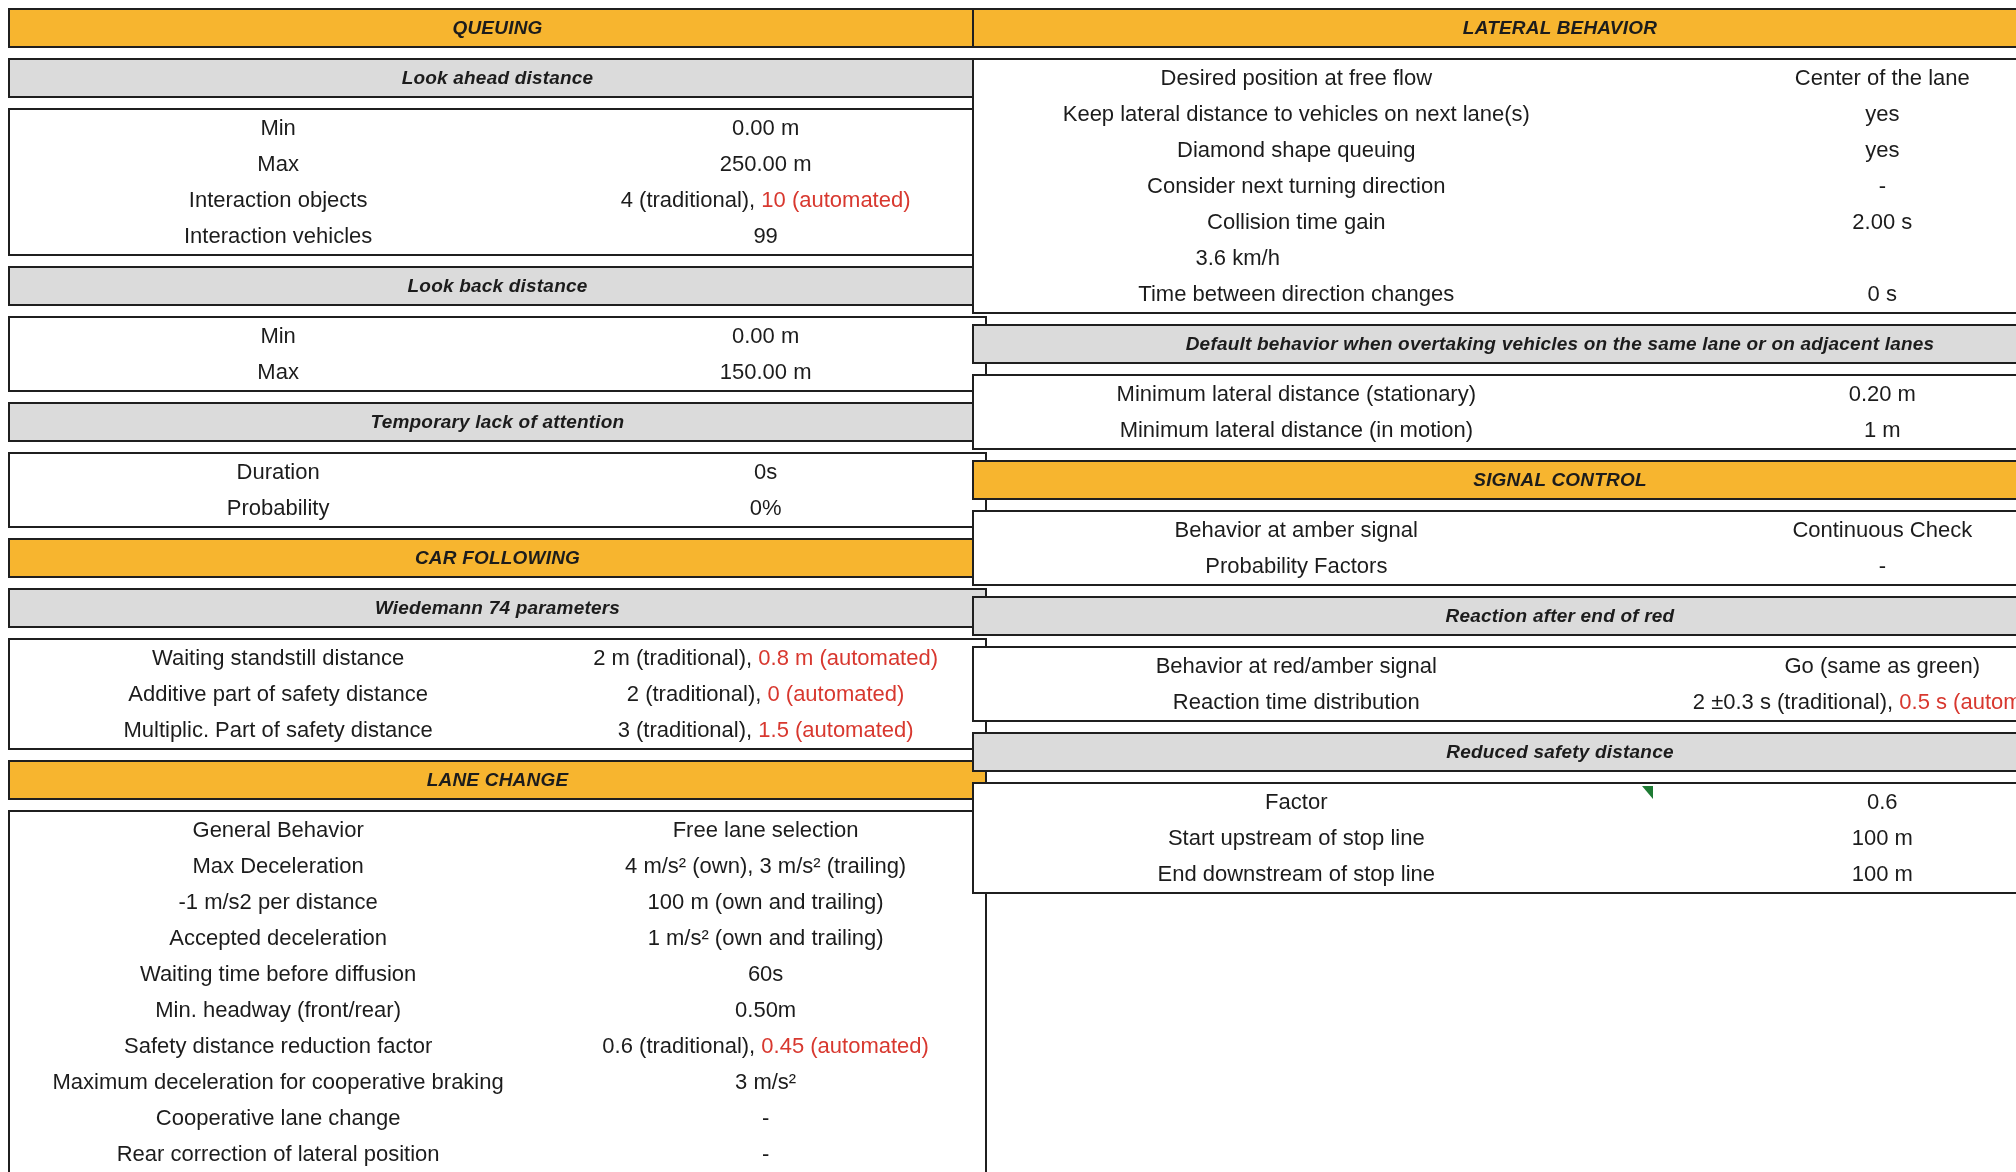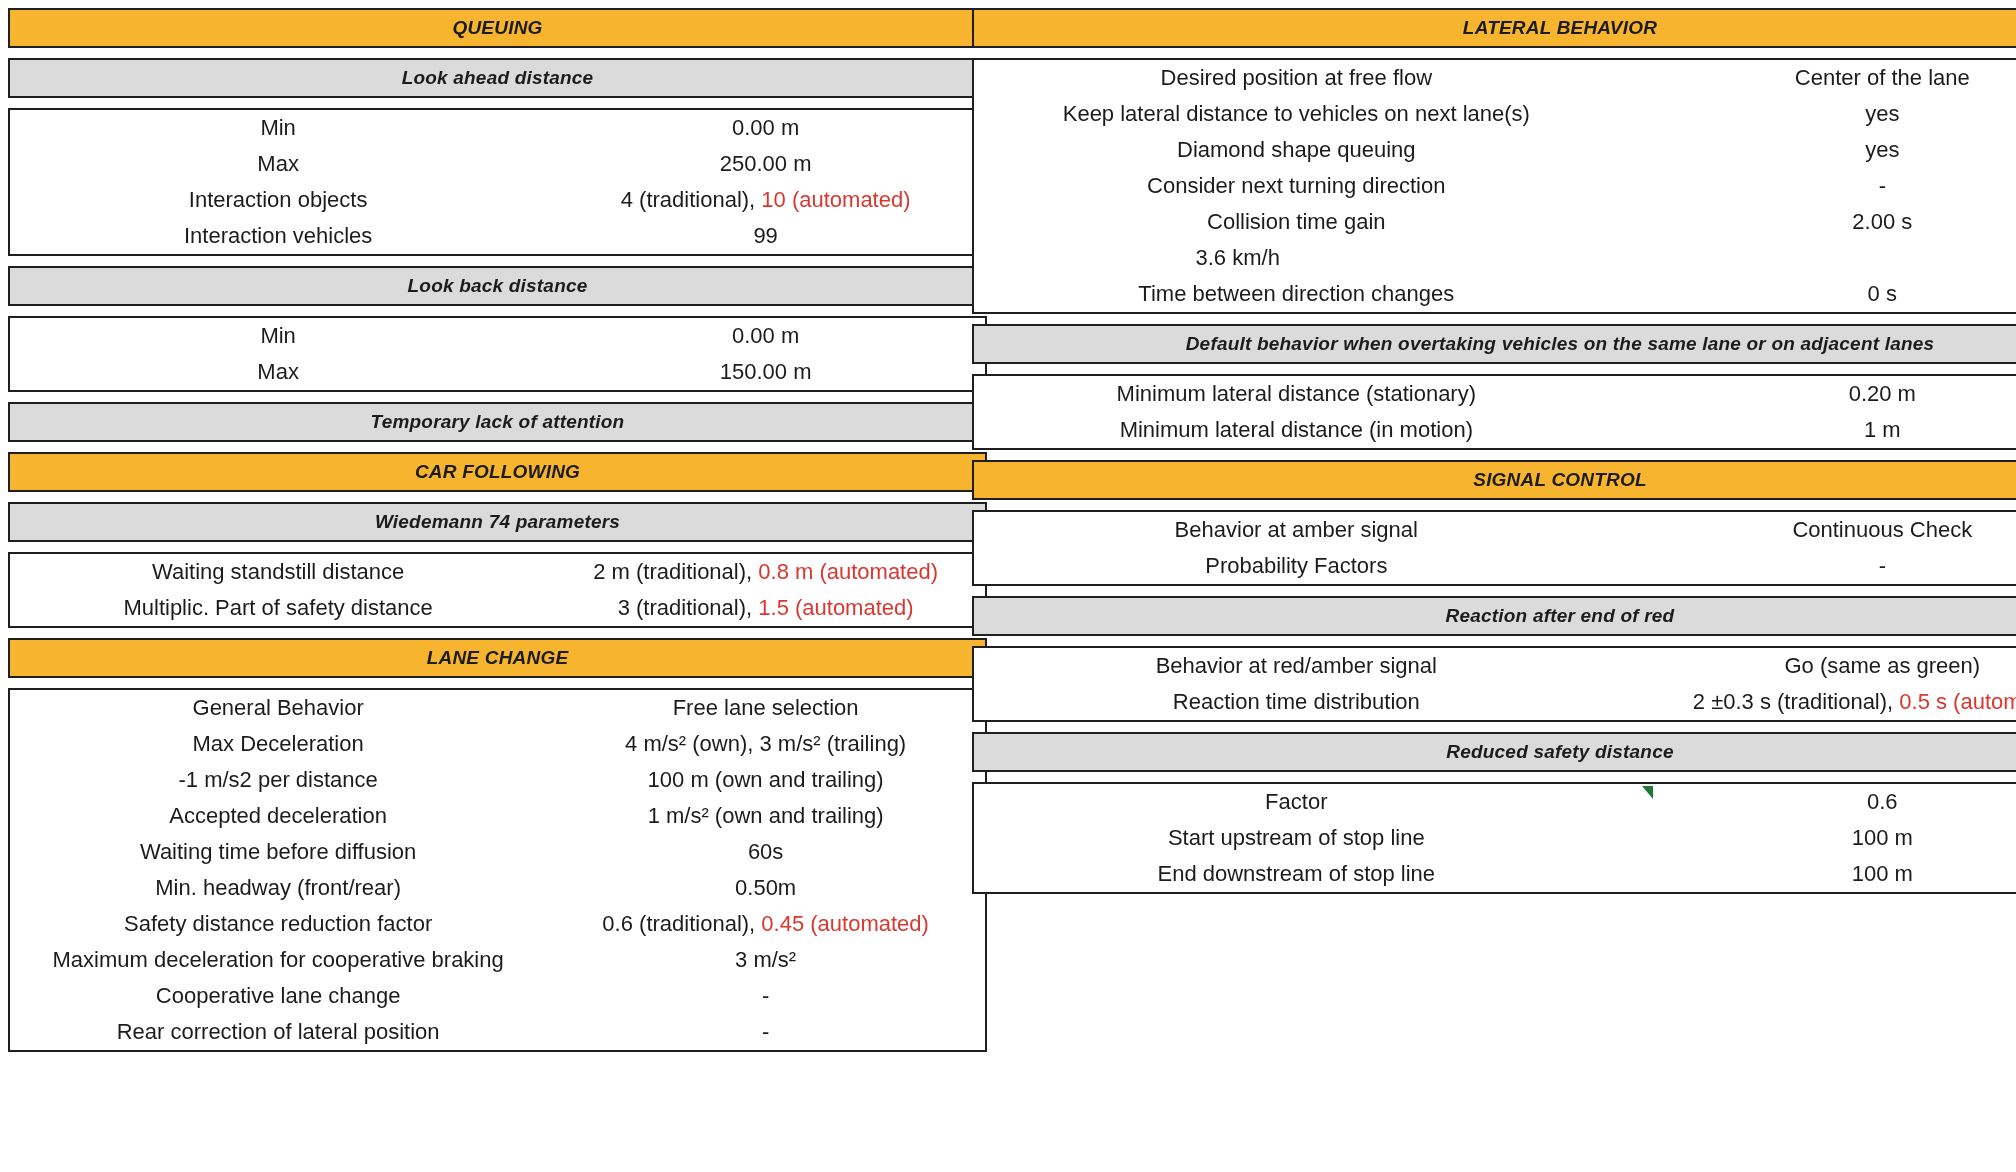--- a/index.html
+++ b/index.html
@@ -70,26 +70,40 @@
       <div class="row">
         <div class="cell lbl">Min</div>
         <div class="cell val"><span>0.00 m</span></div>
       </div>
       <div class="row">
         <div class="cell lbl">Max</div>
         <div class="cell val"><span>150.00 m</span></div>
       </div>
     </div>
     <div class="hdr block gray">Temporary lack of attention</div>
+    <div class="tbl block">
+      <div class="row">
+        <div class="cell lbl">Duration</div>
+        <div class="cell val"><span>0s</span></div>
+      </div>
+      <div class="row">
+        <div class="cell lbl">Probability</div>
+        <div class="cell val"><span>0%</span></div>
+      </div>
+    </div>
     <div class="hdr block orange">CAR FOLLOWING</div>
     <div class="hdr block gray">Wiedemann 74 parameters</div>
     <div class="tbl block">
       <div class="row">
         <div class="cell lbl">Waiting standstill distance</div>
         <div class="cell val"><span>2 m (traditional), </span><span class="red">0.8 m (automated)</span></div>
+      </div>
+      <div class="row">
+        <div class="cell lbl">Additive part of safety distance</div>
+        <div class="cell val"><span>2 (traditional), </span><span class="red">0 (automated)</span></div>
       </div>
       <div class="row">
         <div class="cell lbl">Multiplic. Part of safety distance</div>
         <div class="cell val"><span>3 (traditional), </span><span class="red">1.5 (automated)</span></div>
       </div>
     </div>
     <div class="hdr block orange">LANE CHANGE</div>
     <div class="tbl block">
       <div class="row">
         <div class="cell lbl">General Behavior</div>

